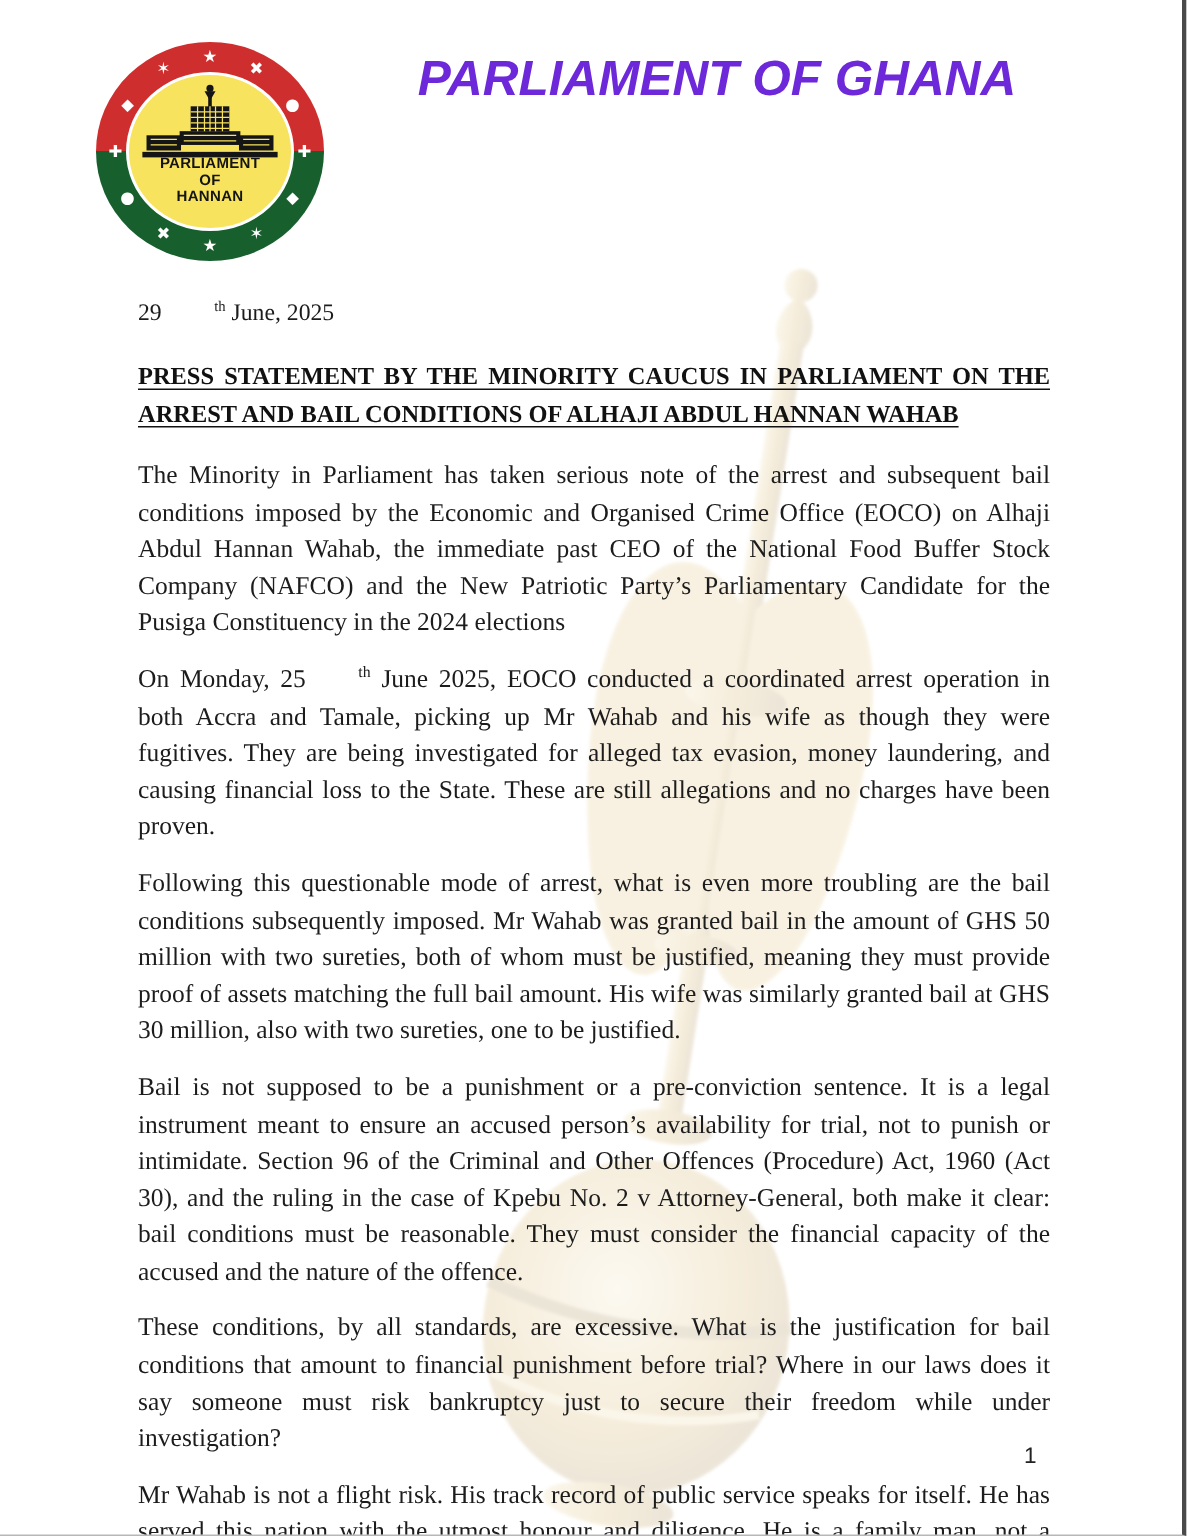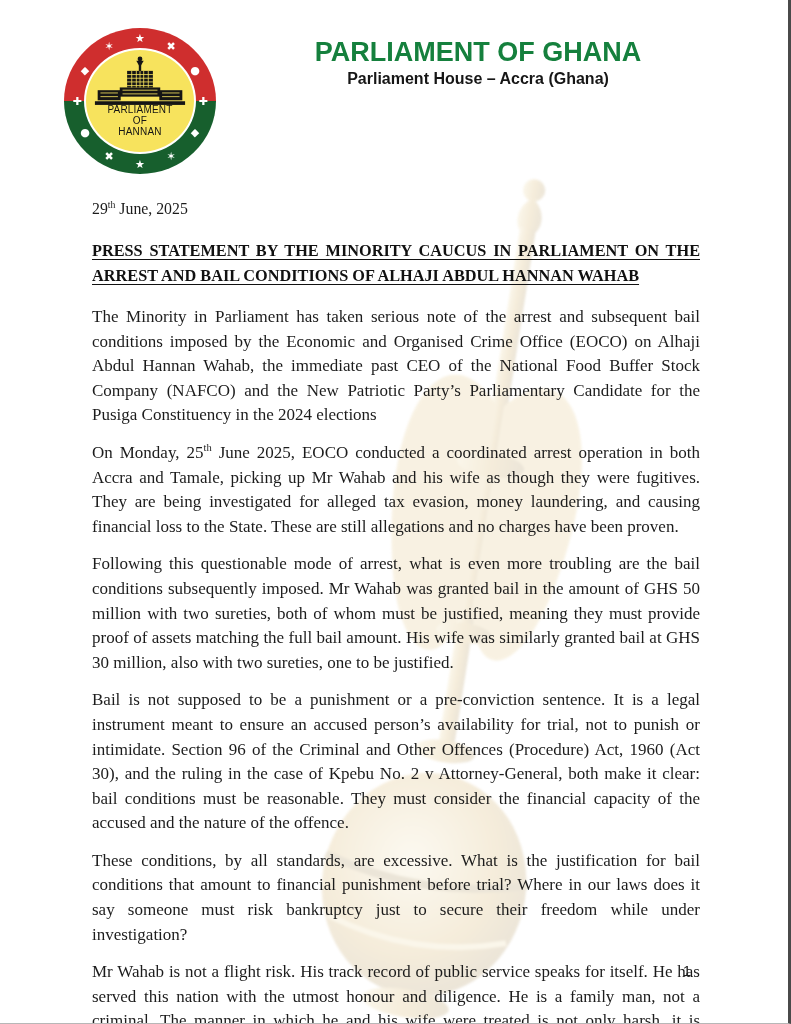--- a/index.html
+++ b/index.html
@@ -42,47 +42,47 @@
     position:absolute;left:50%;top:50%;
     width:108px;height:102px;border-radius:50%;
     transform:translate(-50%,-50%);
     background:#f7e35d;
     border:2px solid #ffffff;
     text-align:center;
   }
   .logo-building{display:block;margin:6px auto 0 auto;}
   .logo-text{
     margin-top:-2px;
-    font-weight:normal;font-size:10px;line-height:11px;
+    font-weight:bold;font-size:10px;line-height:11px;
     color:#141414;letter-spacing:0.2px;
   }
   .sym{
     position:absolute;left:50%;top:50%;
     color:#ffffff;font-family:"DejaVu Sans",sans-serif;
     font-size:11px;line-height:11px;
   }
   .header-text{flex:1 1 auto;text-align:center;padding:8px 30px 0 18px;}
   .org-title{
     font-size:45px;font-weight:bold;letter-spacing:0.5px;
     color:#0d0d0d;line-height:48px;
   }
   .org-subtitle{
-    font-size:27px;font-weight:bold;color:#15803d;line-height:30px;margin-top:1px;
+    font-size:33px;font-weight:bold;color:#6d28d9;line-height:30px;margin-top:1px;font-style:italic;
   }
   .org-address{
     font-size:16px;font-weight:bold;color:#161616;margin-top:3px;
   }
 
   
   .docbody{
     position:relative;
     margin:26px 88px 0 92px;
   }
   .date-line{font-size:15.8px;margin:0 0 20px 0;}
-  sup{font-size:0.62em;vertical-align:super;line-height:0;}
+  sup{font-size:0.62em;vertical-align:super;line-height:0;margin-left:35px;}
   .doc-title{
     font-size:16.3px;font-weight:bold;
     text-align:justify;line-height:25px;
     text-decoration:underline;text-underline-offset:3px;
     margin:17px 0 17px 0;color:#111;
   }
   .docbody p.para{
     font-size:17px;line-height:24.6px;
     text-align:justify;margin:0 0 13px 0;
   }
@@ -169,21 +169,20 @@
         <div class="logo-text">
           <div>PARLIAMENT</div>
           <div>OF</div>
           <div>HANNAN</div>
         </div>
       </div>
     </div>
 
     <div class="header-text">
       <div class="org-subtitle">PARLIAMENT OF GHANA</div>
-      <div class="org-address">Parliament House – Accra (Ghana)</div>
     </div>
   </div>
 
   <div class="docbody">
 
     <p class="date-line"><span>29</span><sup>th</sup><span> June, 2025</span></p>
 
     <h1 class="doc-title">PRESS STATEMENT BY THE MINORITY CAUCUS IN PARLIAMENT ON THE ARREST AND BAIL CONDITIONS OF ALHAJI ABDUL HANNAN WAHAB</h1>
 
     <p class="para">The Minority in Parliament has taken serious note of the arrest and subsequent bail conditions imposed by the Economic and Organised Crime Office (EOCO) on Alhaji Abdul Hannan Wahab, the immediate past CEO of the National Food Buffer Stock Company (NAFCO) and the New Patriotic Party’s Parliamentary Candidate for the Pusiga Constituency in the 2024 elections</p>

